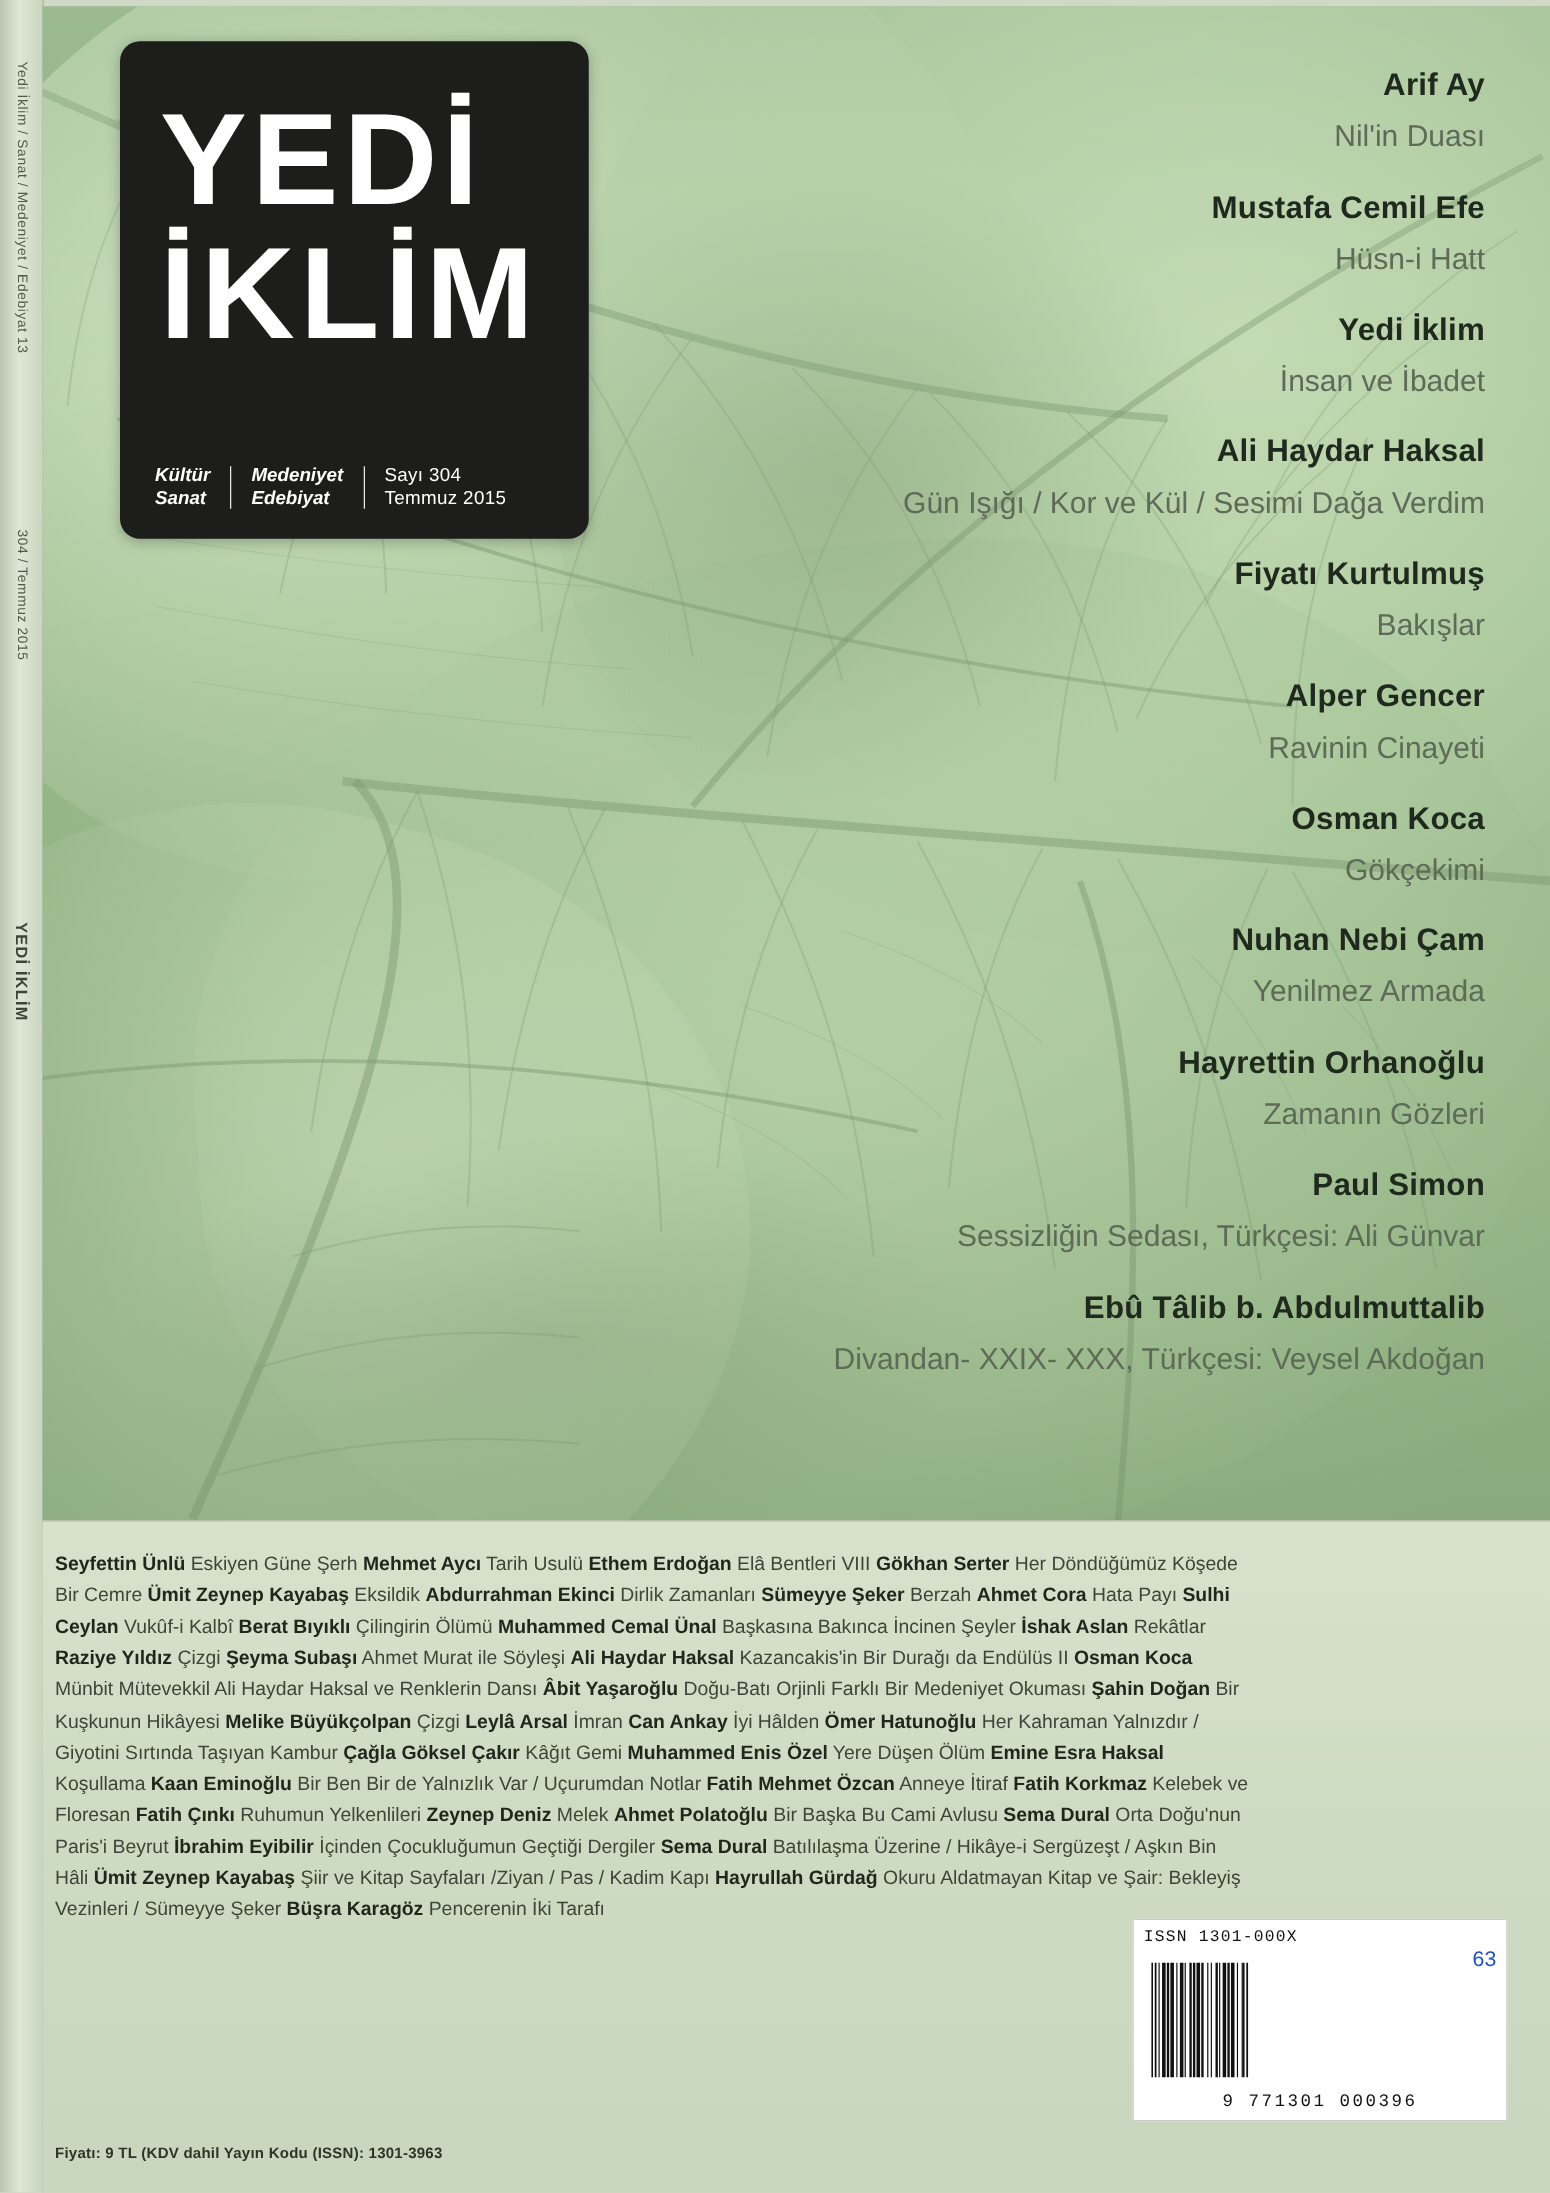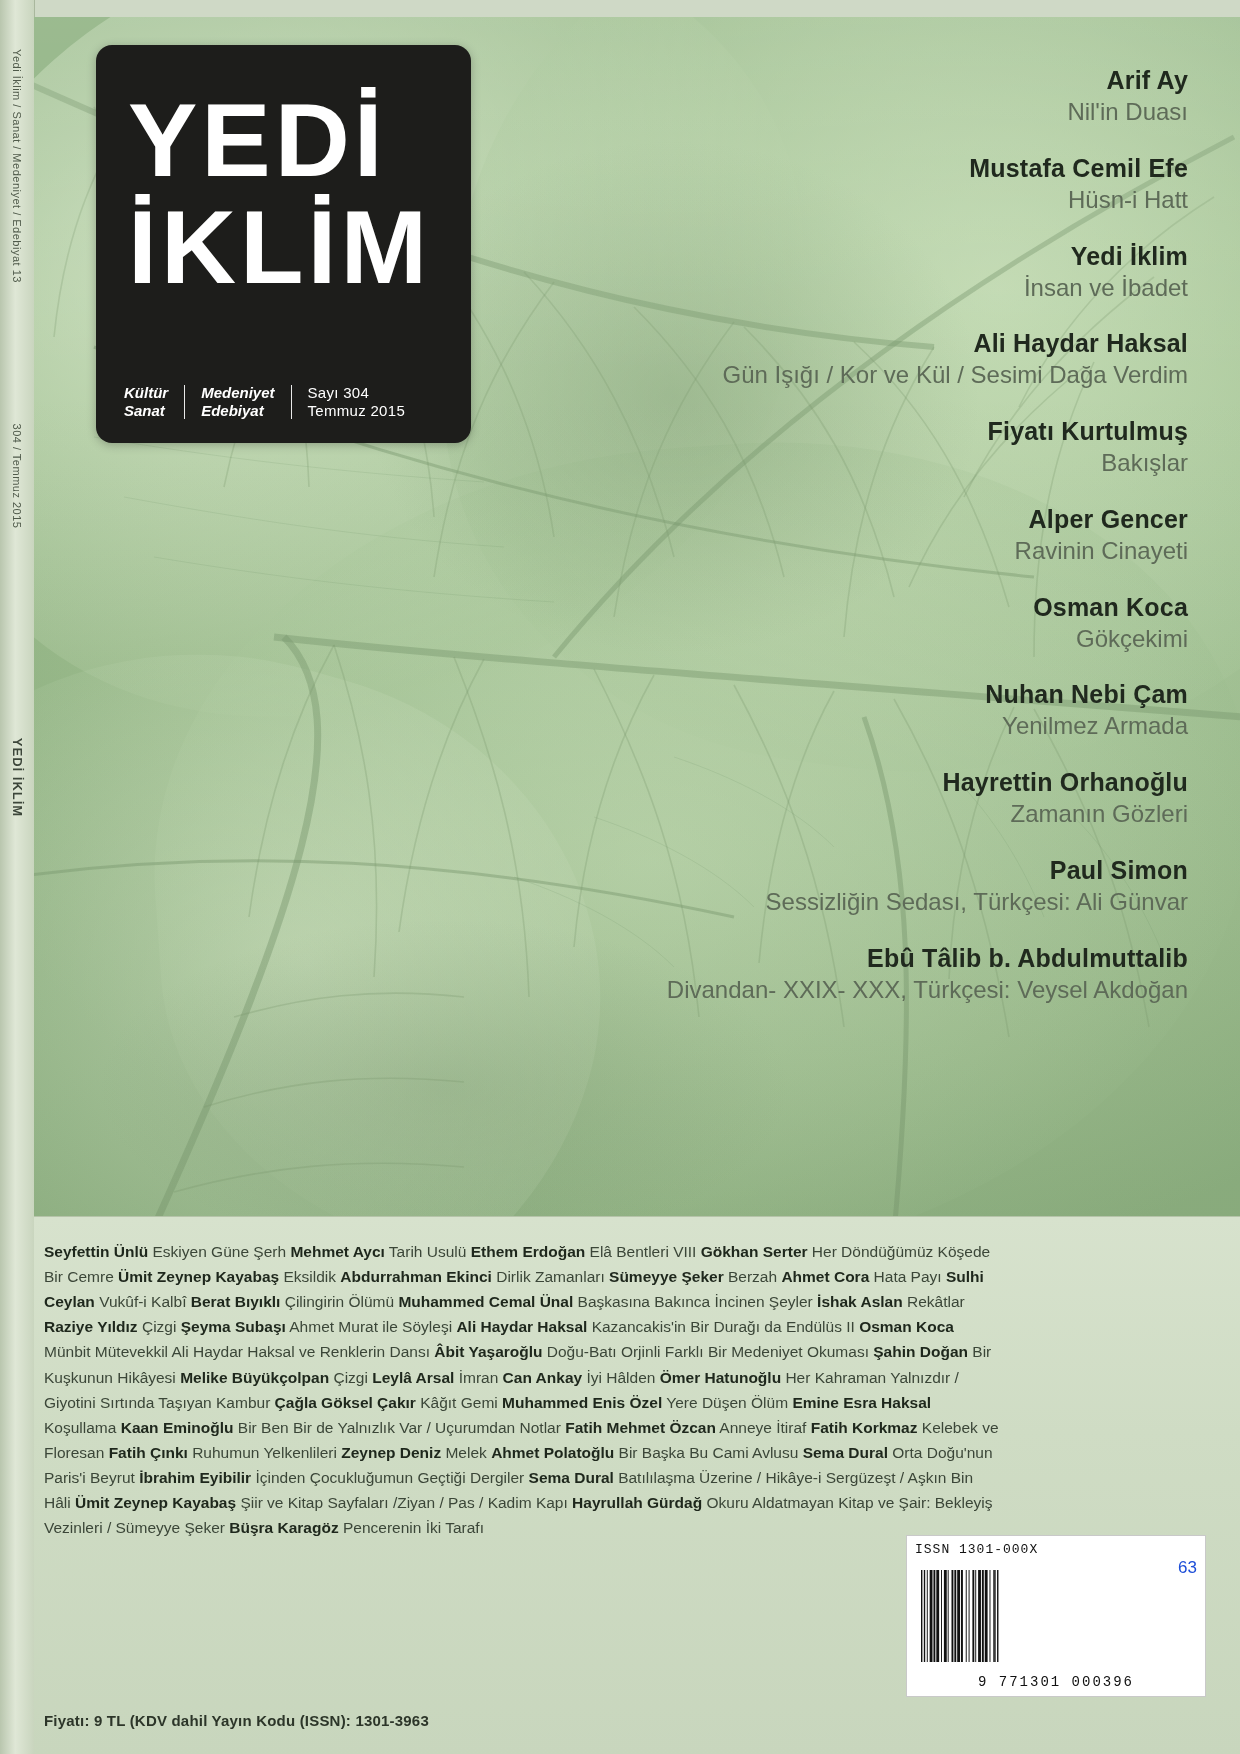--- a/index.html
+++ b/index.html
@@ -22,21 +22,21 @@
     transform-origin:center;
     white-space:nowrap;
     font-size:11px;color:#4f5a4a;letter-spacing:.5px;
   }
   #spine-title{top:160px;}
   #spine-issue{top:470px;}
   #spine-brand{top:770px;font-weight:bold;font-size:13px;letter-spacing:1px;color:#3c463a;}
 
   
   #cover{
-    position:absolute;left:34px;top:17px;width:1206px;height:1216px;
+    position:absolute;left:34px;top:5px;width:1206px;height:1216px;
     background:
       radial-gradient(ellipse 900px 700px at 62% 46%, #b6cfa6 0%, #a9c79b 40%, #9ebe8f 70%, #90b383 100%);
     overflow:hidden;
   }
   
   .blade{
     position:absolute;
     background:linear-gradient(120deg,rgba(255,255,255,.16),rgba(255,255,255,0) 60%);
     border-radius:50% 45% 55% 40%;
   }
@@ -84,35 +84,35 @@
   .logo-div{width:1px;background:#e9e9e9;height:34px;margin:0 16px;}
   #logo-issue{font-weight:normal;letter-spacing:.3px;}
 
   
   #toc{
     position:absolute;right:52px;top:48px;width:560px;
     text-align:right;color:#2f3a2d;
   }
   .toc-item{margin-bottom:26px;}
   .toc-author{font-size:25px;font-weight:bold;letter-spacing:.2px;color:#20291e;line-height:1.2;}
-  .toc-title{font-size:24px;color:#5e6b58;line-height:1.24;margin-top:2px;}
+  .toc-title{font-size:24px;color:#5e6b58;line-height:1.24;margin-top:12px;}
 
   
   #bottom{
     position:absolute;left:34px;top:1216px;width:1206px;height:538px;
     background:linear-gradient(180deg,#d7e2cd 0%,#cfdcc4 40%,#c8d6bd 100%);
     border-top:1px solid #b5c3a9;
   }
   #blurb{
     position:absolute;left:10px;top:22px;width:960px;
     font-size:15.5px;line-height:1.62;color:#3b4638;text-align:left;
   }
   #blurb b{color:#1e271c;}
   #price{
-    position:absolute;left:10px;bottom:26px;font-size:15px;color:#2c3529;font-weight:bold;letter-spacing:.2px;
+    position:absolute;left:10px;bottom:26px;font-size:12px;color:#2c3529;font-weight:bold;letter-spacing:.2px;
   }
   
   #barcode-box{
     position:absolute;right:34px;bottom:58px;width:298px;height:160px;
     background:#fff;border:1px solid #c9c9c9;margin-top:19px;
   }
   #issn-line{
     position:absolute;left:8px;top:6px;font-family:"Liberation Mono", monospace;
     font-size:13px;letter-spacing:1px;color:#111;
   }

